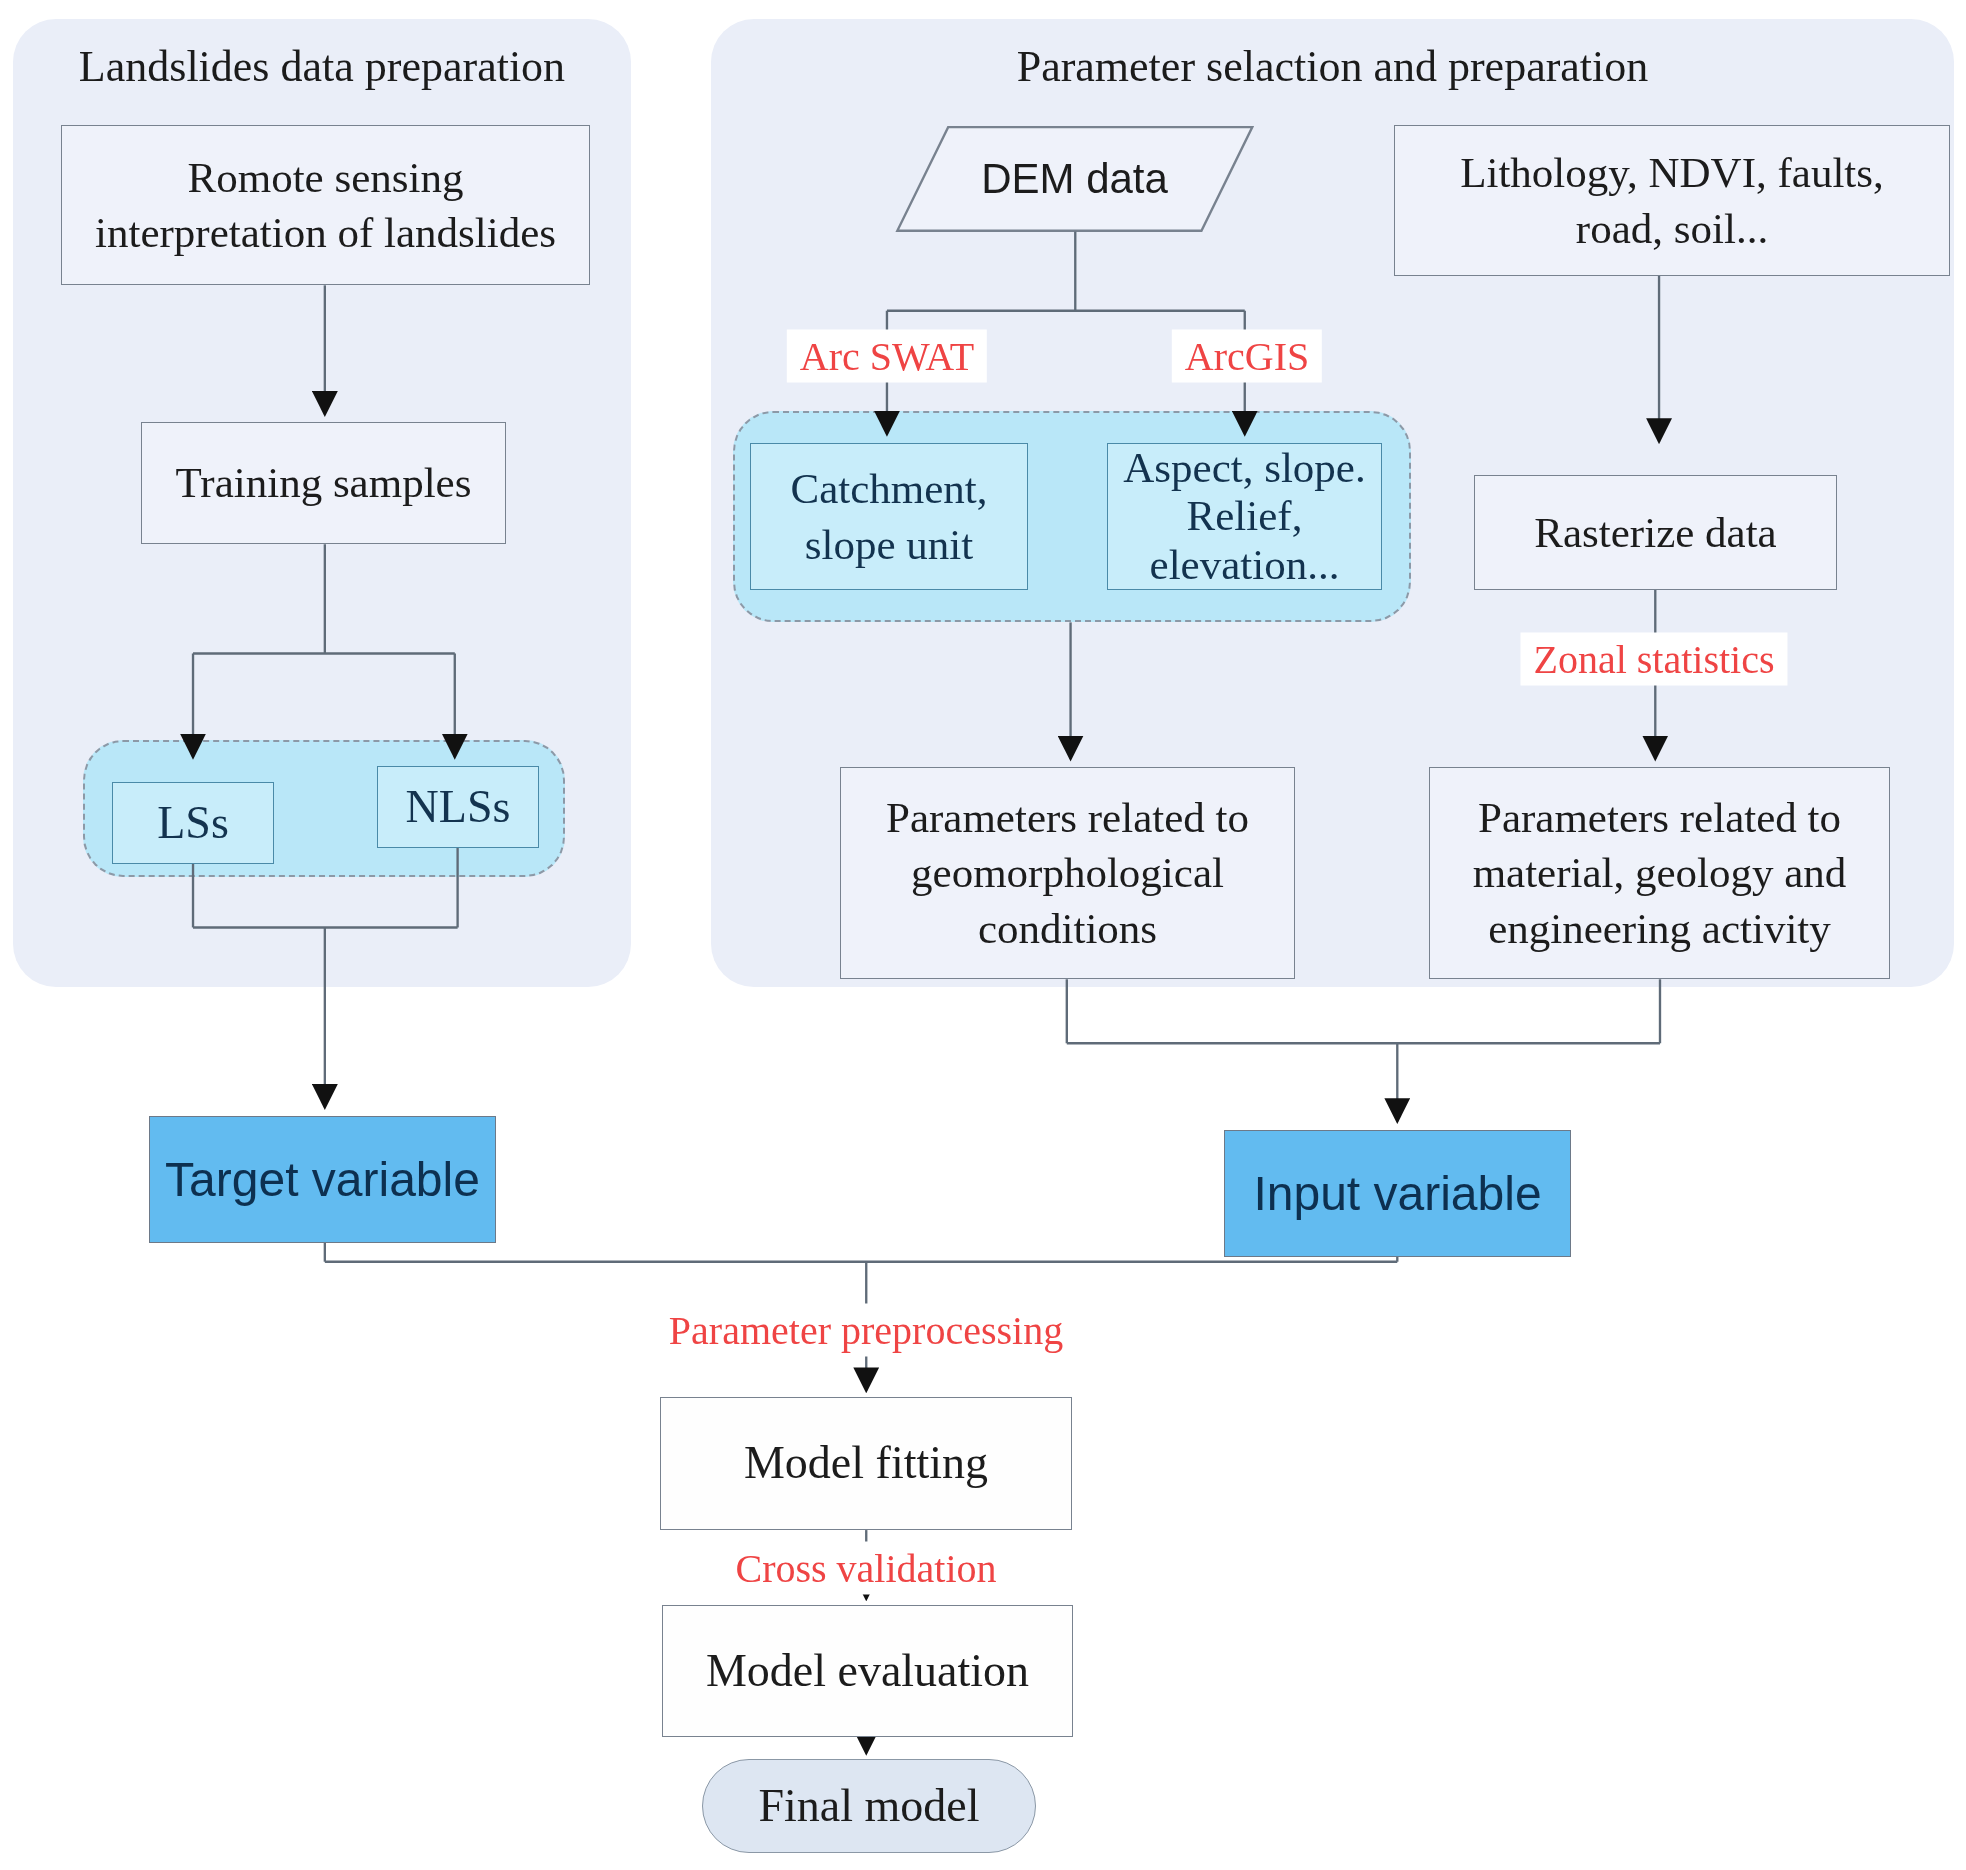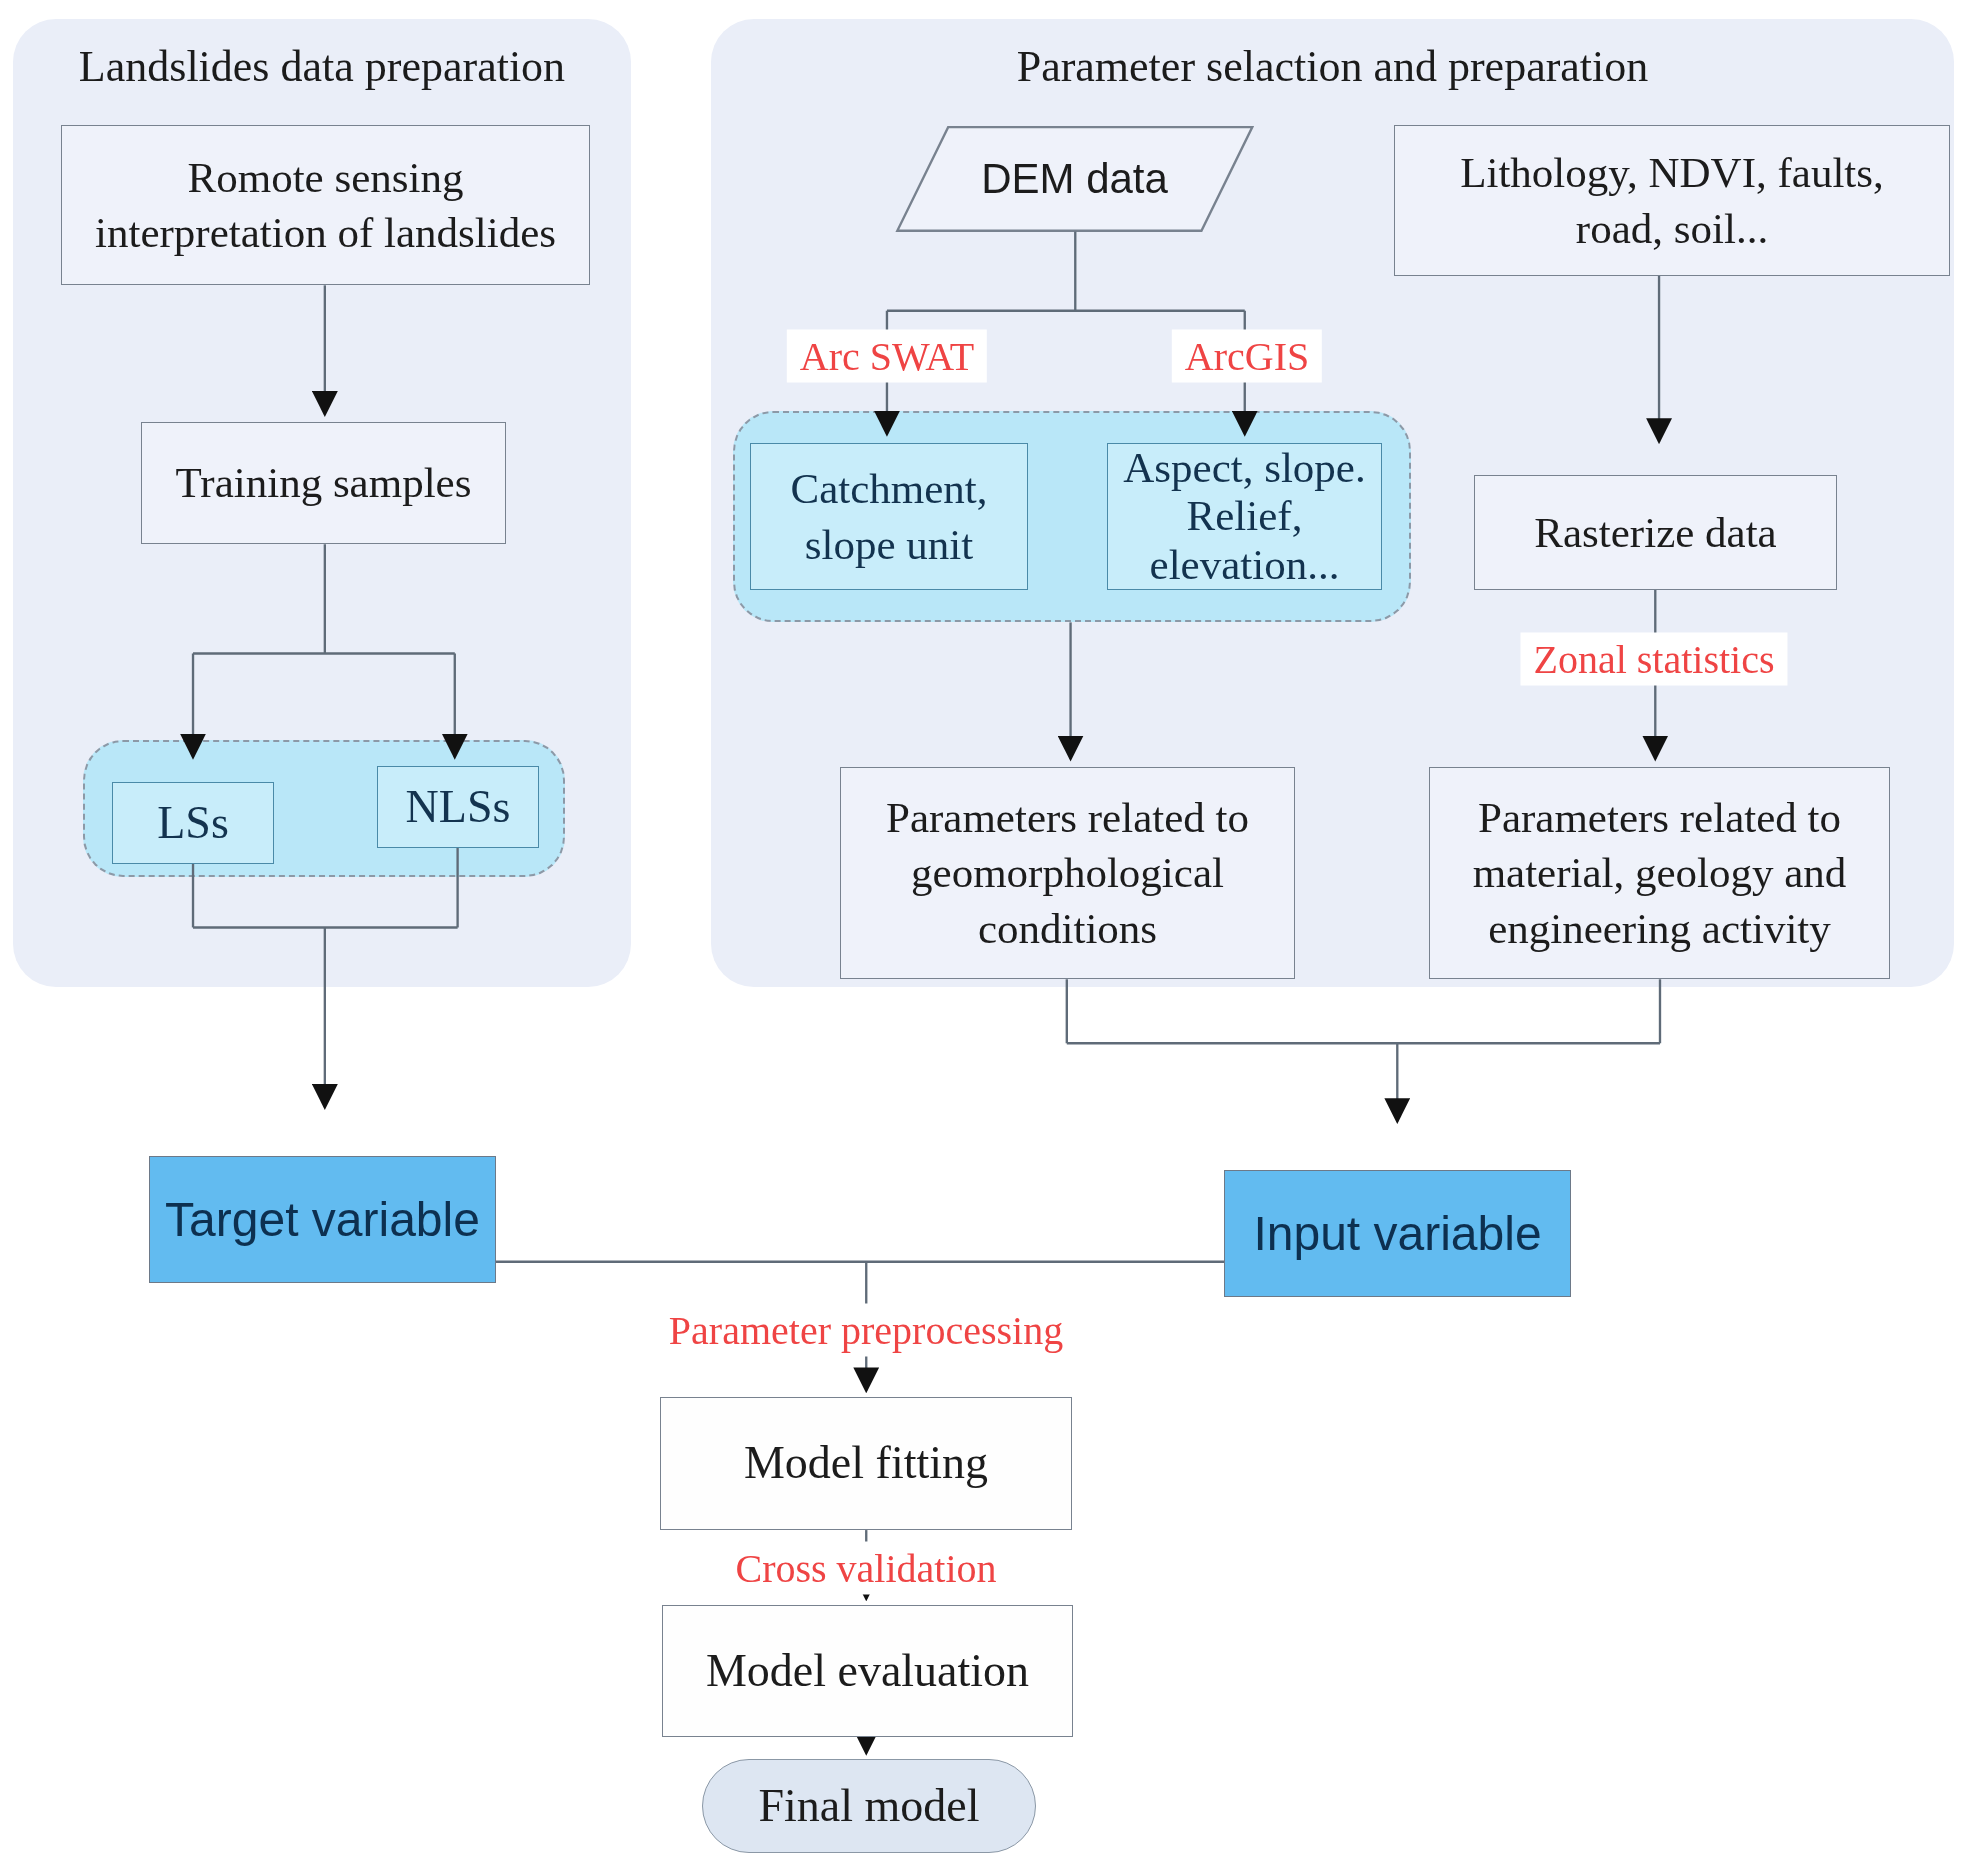--- a/index.html
+++ b/index.html
@@ -22,21 +22,21 @@
     background:#eff2fa; border:1.9px solid #78828f; z-index:4;
   }
   .cyan-container {
     position:absolute; background:#b9e7f8; border:2.8px dashed #8c99a7;
     border-radius:40px; box-sizing:border-box; z-index:2;
   }
   .node.cyan { background:#c8edfa; border:1.9px solid #4a8aa8; color:#13334f; }
   .node.bigtext { font-size:46px; }
   .node.var {
     background:#62bbf0; border:1.9px solid #6d7988; color:#0d3050;
-    font-family:"Liberation Sans", sans-serif; font-size:48px;margin-top:40px;
+    font-family:"Liberation Sans", sans-serif; font-size:48px;
   }
   .node.white { background:#fefefe; font-size:46px; }
   .node.stadium {
     background:#dde6f2; border:1.9px solid #8b98a6; border-radius:60px; font-size:46px;
   }
   .node.dem-label {
     background:transparent; border:none; z-index:4;
     font-family:"Liberation Sans", sans-serif; font-size:42px; color:#1c1c1c;
   }
   .edge-label {

